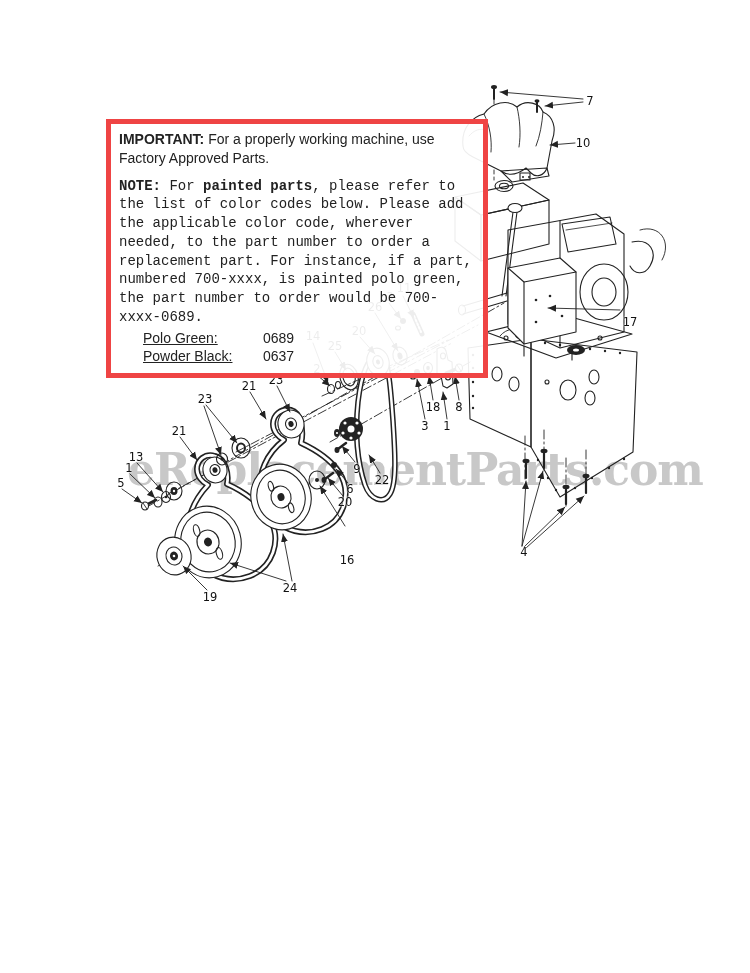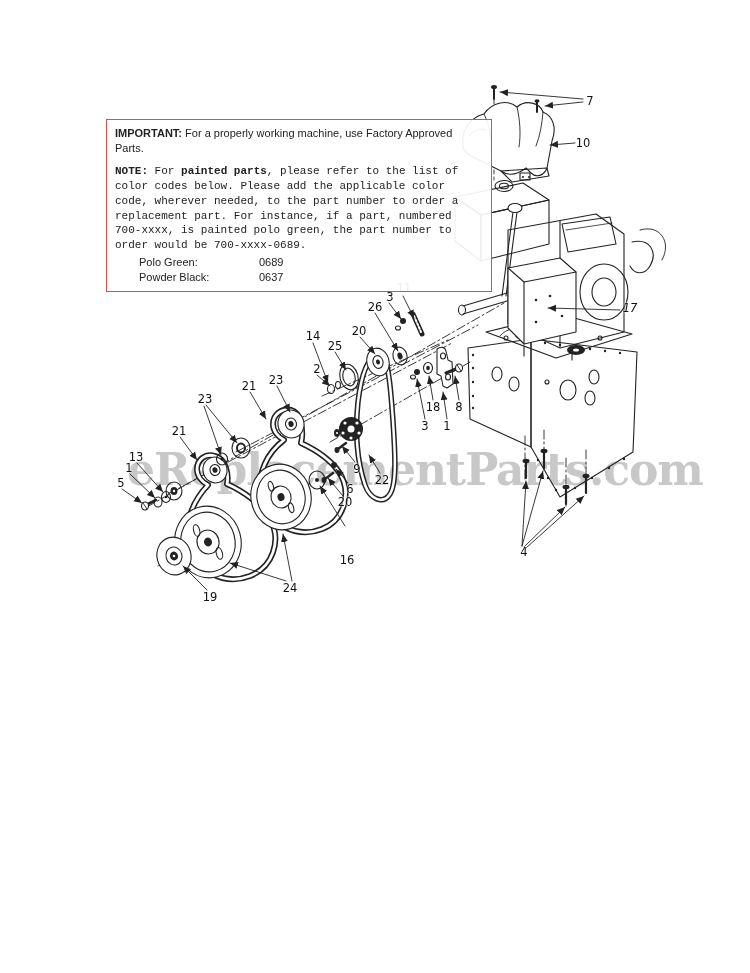--- a/index.html
+++ b/index.html
@@ -7,28 +7,28 @@
         font-family:"Liberation Sans",sans-serif;color:#1a1a1a;}
   .watermark{position:absolute;left:127px;top:444px;z-index:1;
              font-family:"DejaVu Serif",serif;font-weight:bold;font-size:44px;
              letter-spacing:-1px;color:#c8c8c8;white-space:nowrap;user-select:none;}
   svg.art{position:absolute;left:0;top:0;z-index:2;}
   .callouts{position:absolute;left:0;top:0;width:750px;height:973px;z-index:3;pointer-events:none;}
   .callout{position:absolute;transform:translate(-50%,-50%);
            font-family:"DejaVu Sans",sans-serif;font-size:11.5px;color:#111;
            text-shadow:0 0 2px #fff,0 0 2px #fff;}
   .note-box{position:absolute;left:106px;top:119px;width:356px;z-index:4;
-            border:1px solid #ef4444;background:rgba(255,255,255,.92);
-            padding:6px 20px 7px 8px;font-size:11px;line-height:1.34;color:#222;}
+            border:5px solid #ef4444;background:rgba(255,255,255,.92);
+            padding:6px 8px 7px 8px;font-size:14px;line-height:1.34;color:#222;}
   .note-box p{margin:0 0 9px 0;}
   .note-box p:last-of-type{margin-bottom:2px;font-family:Liberation Mono, monospace;}
   .note-box b{font-weight:bold;}
   .color-table{margin:0 0 0 24px;}
   .color-row{display:flex;}
-  .cname{width:120px;}
+  .cname{width:120px;text-decoration:underline;}
   .ccode{width:60px;}
   .art *{vector-effect:non-scaling-stroke;}
 </style>
 </head>
 <body>
 
 <div class="page">
 
   <div class="watermark">eReplacementParts.com</div>
 
@@ -329,21 +329,21 @@
       <line x1="522" y1="546" x2="526" y2="481" marker-end="url(#arw)"></line>
       <line x1="522" y1="546" x2="543" y2="471" marker-end="url(#arw)"></line>
       <line x1="524" y1="547" x2="565" y2="507" marker-end="url(#arw)"></line>
       <line x1="526" y1="548" x2="584" y2="496" marker-end="url(#arw)"></line>
     </g>
   </svg>
 
   <div class="callouts" id="callouts">
       <span class="callout" style="left: 590px; top: 101px;">7</span>
       <span class="callout" style="left: 583px; top: 143px;">10</span>
-      <span class="callout" style="left: 630px; top: 308px; font-style: italic;">17</span>
+      <span class="callout" style="left: 630px; top: 322px;">17</span>
       <span class="callout" style="left: 404px; top: 288px;">11</span>
       <span class="callout" style="left: 390px; top: 297px;">3</span>
       <span class="callout" style="left: 375px; top: 307px;">26</span>
       <span class="callout" style="left: 359px; top: 331px;">20</span>
       <span class="callout" style="left: 335px; top: 346px;">25</span>
       <span class="callout" style="left: 313px; top: 336px;">14</span>
       <span class="callout" style="left: 317px; top: 369px;">2</span>
       <span class="callout" style="left: 276px; top: 380px;">23</span>
       <span class="callout" style="left: 249px; top: 386px;">21</span>
       <span class="callout" style="left: 205px; top: 399px;">23</span>

